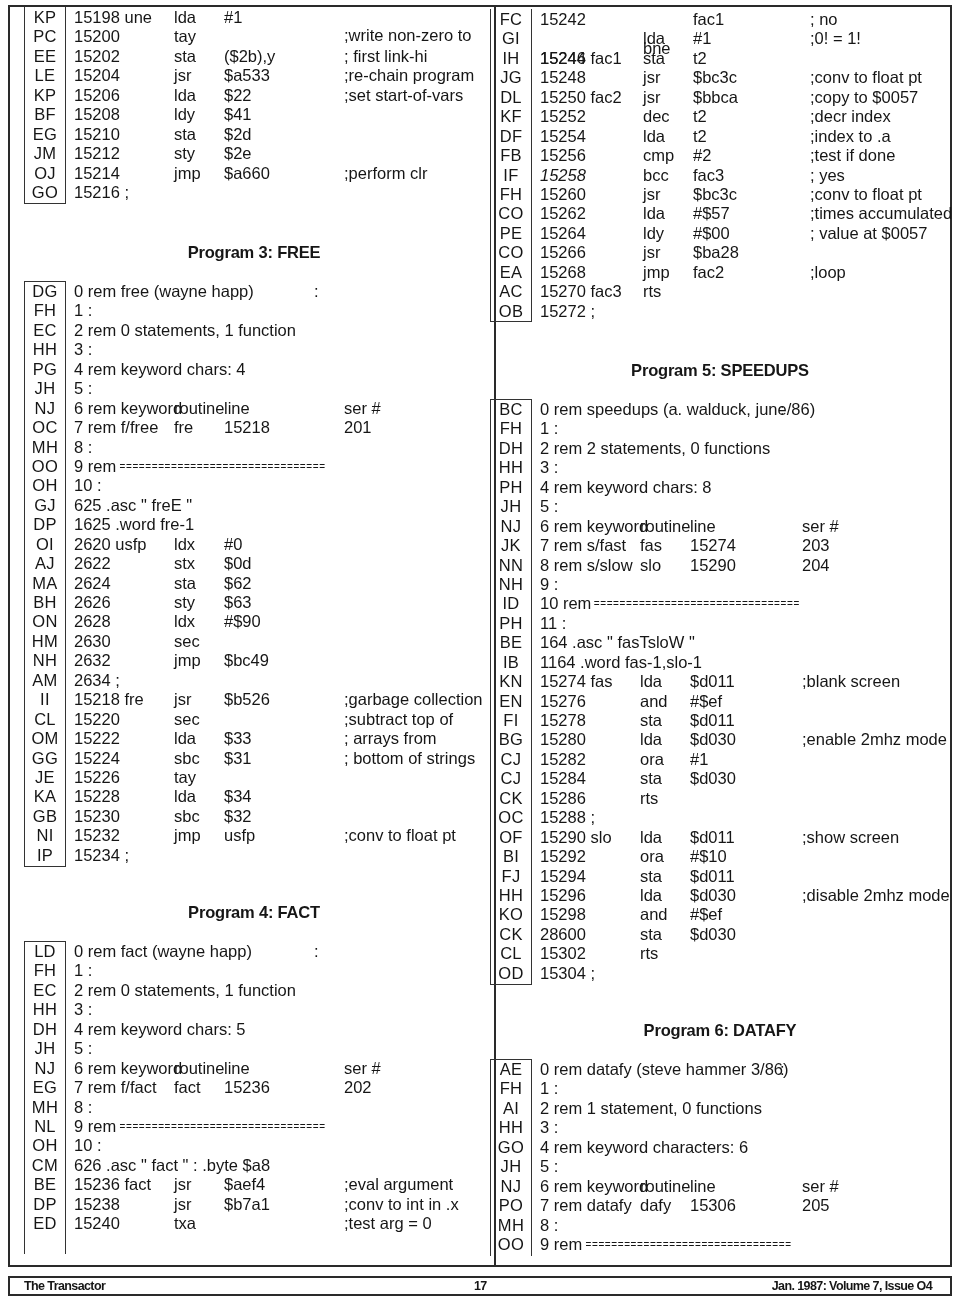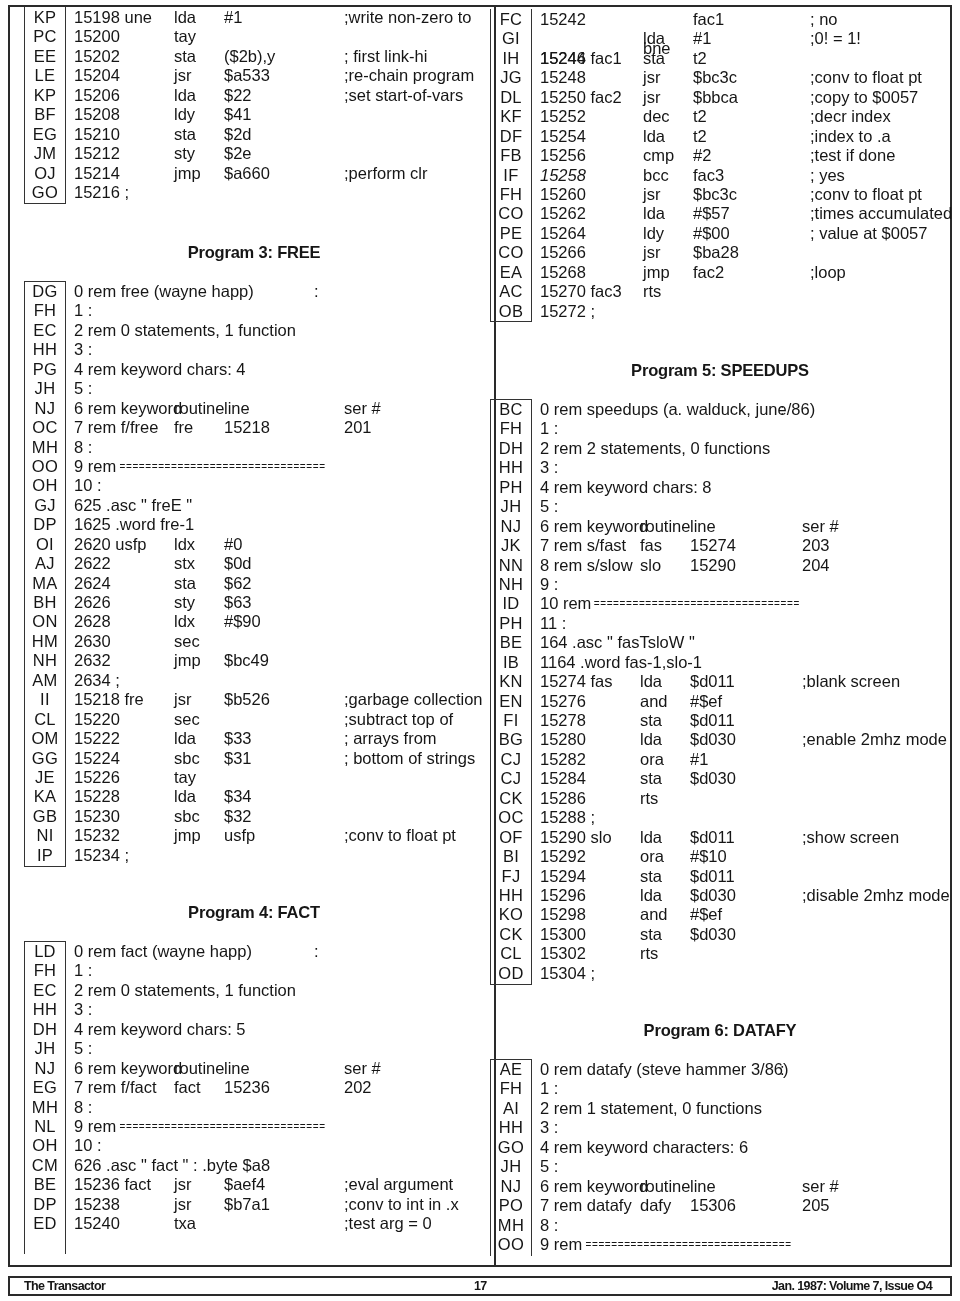--- a/index.html
+++ b/index.html
@@ -35,21 +35,21 @@
 </head>
 <body>
 
 <div class="frame"></div>
 <div class="divider"></div>
 
 <div class="col left">
   <div class="block" style="top:8px;">
     <div class="listing">
         <div class="cks-box open-top" style="height: 196.5px; top: -1px;"></div>
-        <div class="row"><span class="cks">KP</span><span class="f-label" style="left: 50px;">15198 une</span><span class="f-op" style="left: 150px;">lda</span><span class="f-arg" style="left: 200px;">#1</span><span class="f-cmt" style="left: 320px;">;write non-zero to</span></div>
+        <div class="row"><span class="cks">KP</span><span class="f-label" style="left: 50px;">15198 une</span><span class="f-op" style="left: 150px;">lda</span><span class="f-arg" style="left: 200px;">#1</span><span class="f-cmt" style="left: 320px; margin-top: 18px;">;write non-zero to</span></div>
         <div class="row"><span class="cks">PC</span><span class="f-label" style="left: 50px;">15200</span><span class="f-op" style="left: 150px;">tay</span></div>
         <div class="row"><span class="cks">EE</span><span class="f-label" style="left: 50px;">15202</span><span class="f-op" style="left: 150px;">sta</span><span class="f-arg" style="left: 200px;">($2b),y</span><span class="f-cmt" style="left: 320px;">; first link-hi</span></div>
         <div class="row"><span class="cks">LE</span><span class="f-label" style="left: 50px;">15204</span><span class="f-op" style="left: 150px;">jsr</span><span class="f-arg" style="left: 200px;">$a533</span><span class="f-cmt" style="left: 320px;">;re-chain program</span></div>
         <div class="row"><span class="cks">KP</span><span class="f-label" style="left: 50px;">15206</span><span class="f-op" style="left: 150px;">lda</span><span class="f-arg" style="left: 200px;">$22</span><span class="f-cmt" style="left: 320px;">;set start-of-vars</span></div>
         <div class="row"><span class="cks">BF</span><span class="f-label" style="left: 50px;">15208</span><span class="f-op" style="left: 150px;">ldy</span><span class="f-arg" style="left: 200px;">$41</span></div>
         <div class="row"><span class="cks">EG</span><span class="f-label" style="left: 50px;">15210</span><span class="f-op" style="left: 150px;">sta</span><span class="f-arg" style="left: 200px;">$2d</span></div>
         <div class="row"><span class="cks">JM</span><span class="f-label" style="left: 50px;">15212</span><span class="f-op" style="left: 150px;">sty</span><span class="f-arg" style="left: 200px;">$2e</span></div>
         <div class="row"><span class="cks">OJ</span><span class="f-label" style="left: 50px;">15214</span><span class="f-op" style="left: 150px;">jmp</span><span class="f-arg" style="left: 200px;">$a660</span><span class="f-cmt" style="left: 320px;">;perform clr</span></div>
         <div class="row"><span class="cks">GO</span><span class="f-label" style="left: 50px;">15216 ;</span></div>
       </div>
@@ -162,21 +162,21 @@
         <div class="row"><span class="cks">BG</span><span class="f-label" style="left: 50px;">15280</span><span class="f-op" style="left: 150px;">lda</span><span class="f-arg" style="left: 200px;">$d030</span><span class="f-cmt" style="left: 312px;">;enable 2mhz mode</span></div>
         <div class="row"><span class="cks">CJ</span><span class="f-label" style="left: 50px;">15282</span><span class="f-op" style="left: 150px;">ora</span><span class="f-arg" style="left: 200px;">#1</span></div>
         <div class="row"><span class="cks">CJ</span><span class="f-label" style="left: 50px;">15284</span><span class="f-op" style="left: 150px;">sta</span><span class="f-arg" style="left: 200px;">$d030</span></div>
         <div class="row"><span class="cks">CK</span><span class="f-label" style="left: 50px;">15286</span><span class="f-op" style="left: 150px;">rts</span></div>
         <div class="row"><span class="cks">OC</span><span class="code">15288 ;</span></div>
         <div class="row"><span class="cks">OF</span><span class="f-label" style="left: 50px;">15290 slo</span><span class="f-op" style="left: 150px;">lda</span><span class="f-arg" style="left: 200px;">$d011</span><span class="f-cmt" style="left: 312px;">;show screen</span></div>
         <div class="row"><span class="cks">BI</span><span class="f-label" style="left: 50px;">15292</span><span class="f-op" style="left: 150px;">ora</span><span class="f-arg" style="left: 200px;">#$10</span></div>
         <div class="row"><span class="cks">FJ</span><span class="f-label" style="left: 50px;">15294</span><span class="f-op" style="left: 150px;">sta</span><span class="f-arg" style="left: 200px;">$d011</span></div>
         <div class="row"><span class="cks">HH</span><span class="f-label" style="left: 50px;">15296</span><span class="f-op" style="left: 150px;">lda</span><span class="f-arg" style="left: 200px;">$d030</span><span class="f-cmt" style="left: 312px;">;disable 2mhz mode</span></div>
         <div class="row"><span class="cks">KO</span><span class="f-label" style="left: 50px;">15298</span><span class="f-op" style="left: 150px;">and</span><span class="f-arg" style="left: 200px;">#$ef</span></div>
-        <div class="row"><span class="cks">CK</span><span class="f-label" style="left: 50px;">15300</span><span class="f-op" style="left: 150px;">sta</span><span class="f-arg" style="left: 200px;">$d030</span></div>
+        <div class="row"><span class="cks">CK</span><span class="f-label" style="left: 50px;">28600</span><span class="f-op" style="left: 150px;">sta</span><span class="f-arg" style="left: 200px;">$d030</span></div>
         <div class="row"><span class="cks">CL</span><span class="f-label" style="left: 50px;">15302</span><span class="f-op" style="left: 150px;">rts</span></div>
         <div class="row"><span class="cks">OD</span><span class="code">15304 ;</span></div>
       </div>
   </div>
 
   <div class="title" style="top:1021px;">Program 6: DATAFY</div>
   <div class="block" style="top:1060px;">
     <div class="listing">
         <div class="cks-box open-bottom" style="height: 196.5px; top: -1px;"></div>
         <div class="row"><span class="cks">AE</span><span class="code">0 rem datafy (steve hammer 3/86)</span><span class="f-cmt" style="left: 290px;">:</span></div>

